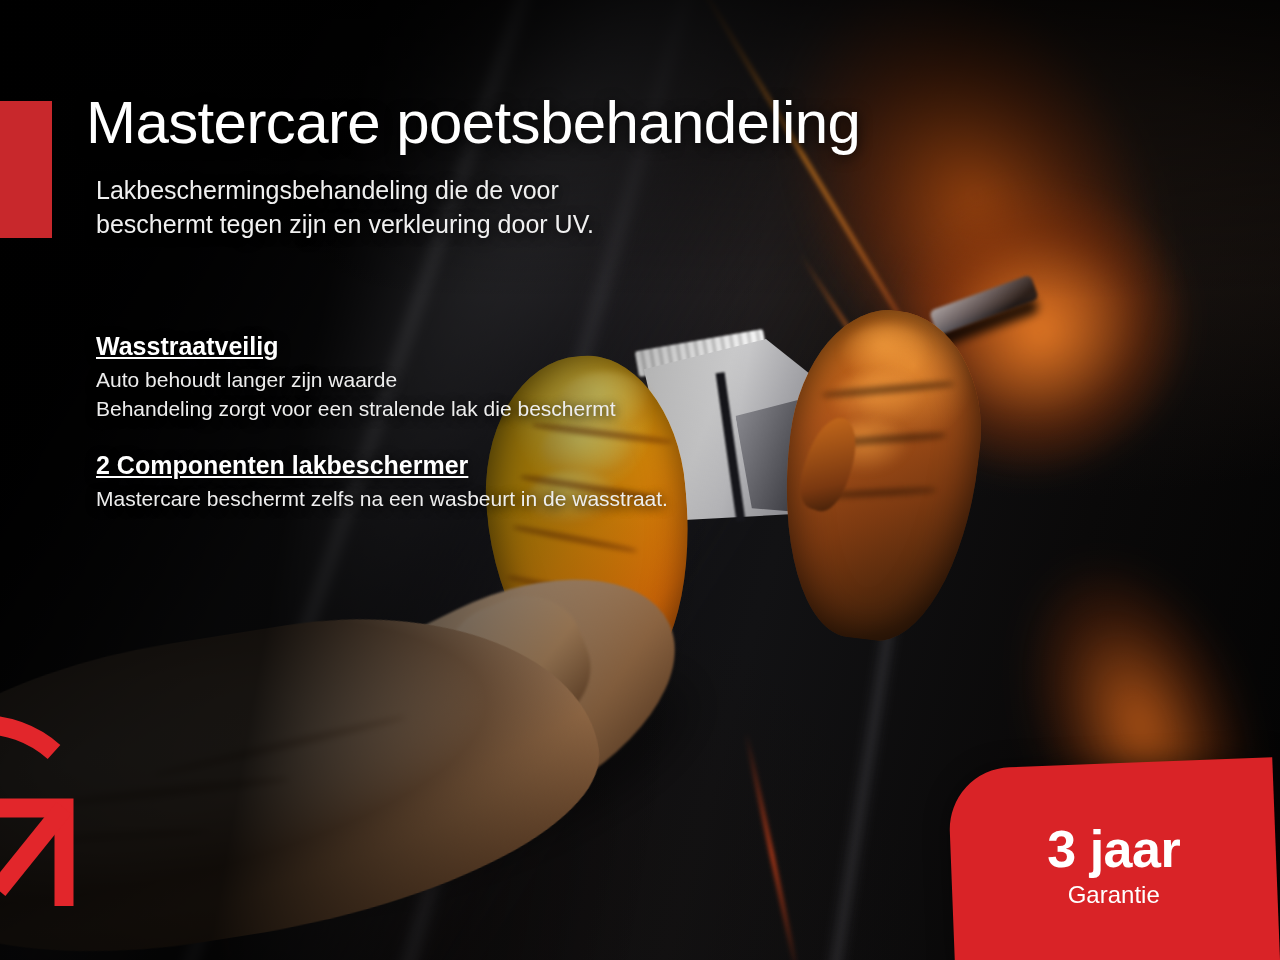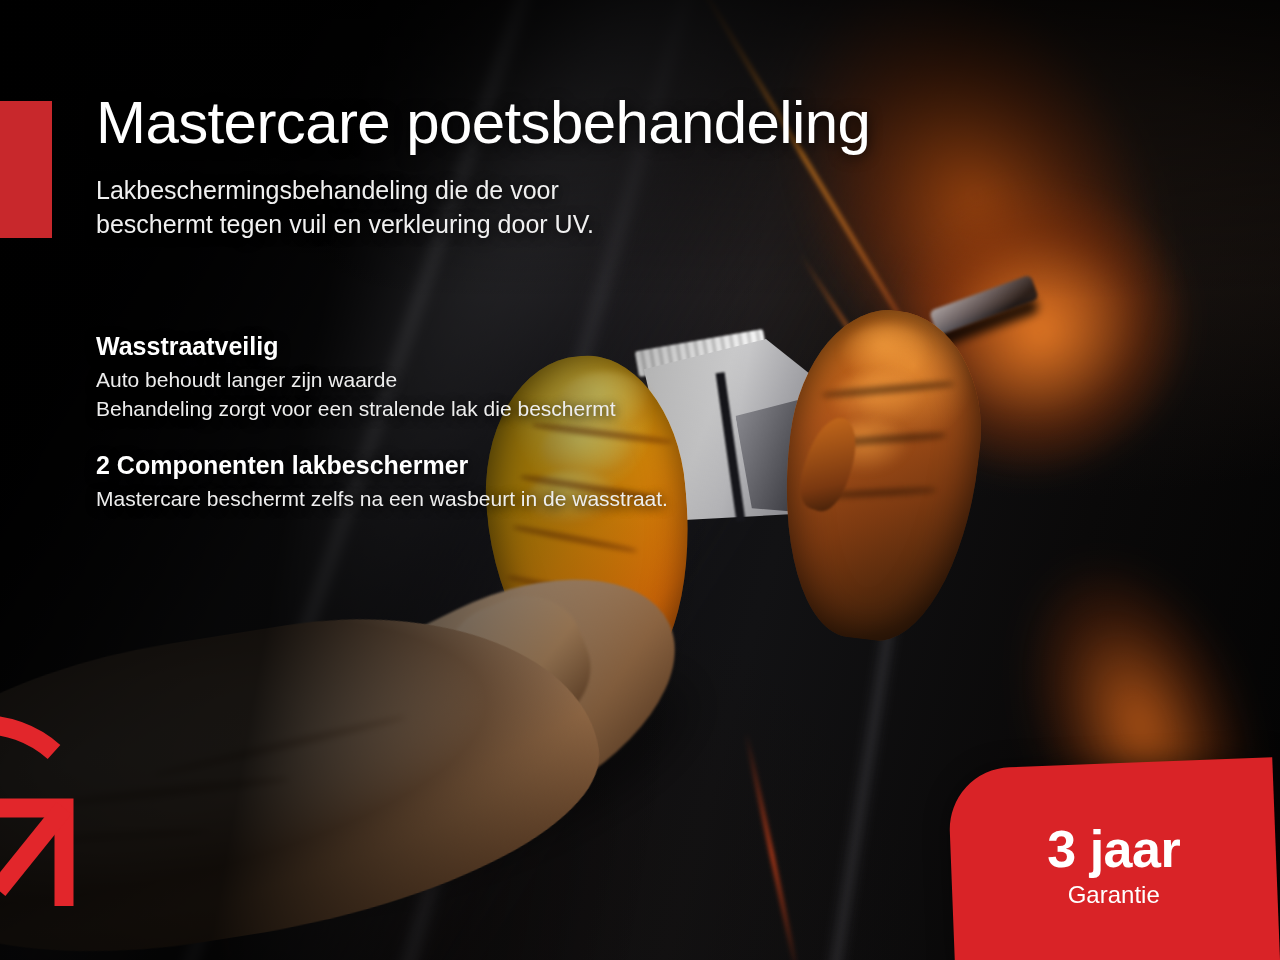--- a/index.html
+++ b/index.html
@@ -161,31 +161,31 @@
   .badge{position:absolute;left:955px;top:757px;width:325px;height:203px;
     background:#d92327;
     border-radius:62px 0 0 0;
     transform:rotate(-2.2deg);transform-origin:100% 100%;
     box-shadow:0 0 26px rgba(0,0,0,.45);}
   .badge-inner{position:absolute;left:0;top:0;width:325px;height:203px;
     display:flex;flex-direction:column;align-items:center;justify-content:center;
     transform:rotate(2.2deg);}
   .badge-years{color:#fff;font-size:52px;font-weight:bold;letter-spacing:-.5px;line-height:1;}
   .badge-label{color:#fff;font-size:24px;font-weight:normal;margin-top:8px;line-height:1;}
-  .title{position:absolute;left:96px;top:91px;color:#fff;font-size:60px;font-weight:normal;
+  .title{position:absolute;left:86px;top:91px;color:#fff;font-size:60px;font-weight:normal;
     letter-spacing:-.6px;line-height:1.05;white-space:nowrap;
     text-shadow:0 2px 14px rgba(0,0,0,.85);}
   .subtitle{position:absolute;left:96px;top:173px;color:#f0f0f0;font-size:25px;font-weight:normal;
     line-height:1.36;text-shadow:0 2px 12px rgba(0,0,0,.9);}
   .subtitle div{white-space:nowrap;}
 
   .features{position:absolute;left:96px;top:331px;width:820px;}
   .feature{margin-bottom:26px;}
   .f-head{color:#fff;font-size:25px;font-weight:bold;line-height:1.25;margin-bottom:4px;
-    text-shadow:0 2px 12px rgba(0,0,0,.95);white-space:nowrap;}
+    text-shadow:0 2px 12px rgba(0,0,0,.95);white-space:nowrap;text-decoration:underline;}
   .f-line{color:#ededed;font-size:21px;font-weight:normal;line-height:1.38;
     text-shadow:0 2px 11px rgba(0,0,0,.95);white-space:nowrap;}
   .feature.f2{}
   .feature.f3{margin-top:40px;}
 </style>
 </head>
 <body>
 
 <div id="stage">
 
@@ -250,21 +250,21 @@
     <svg viewBox="0 0 230 250" width="230" height="250" aria-hidden="true">
       <path d="M -20 230 A 108 108 0 1 1 118 64" fill="none" stroke="#e2262b" stroke-width="19" stroke-linecap="butt"></path>
       <path d="M 34 120 L 128 120 L 128 218" fill="none" stroke="#e2262b" stroke-width="19" stroke-linejoin="miter"></path>
       <path d="M 128 120 L 62 202" fill="none" stroke="#e2262b" stroke-width="19"></path>
     </svg>
   </div>
 
   <div class="title">Mastercare poetsbehandeling</div>
   <div class="subtitle">
     <div>Lakbeschermingsbehandeling die de voor</div>
-    <div>beschermt tegen vuil en verkleuring door UV.</div>
+    <div>beschermt tegen zijn en verkleuring door UV.</div>
   </div>
 
   <div class="features">
 
     <div class="feature f1">
       <div class="f-head">Wasstraatveilig</div>
       <div class="f-line">Auto behoudt langer zijn waarde</div>
       <div class="f-line">Behandeling zorgt voor een stralende lak die beschermt</div>
     </div>
 

